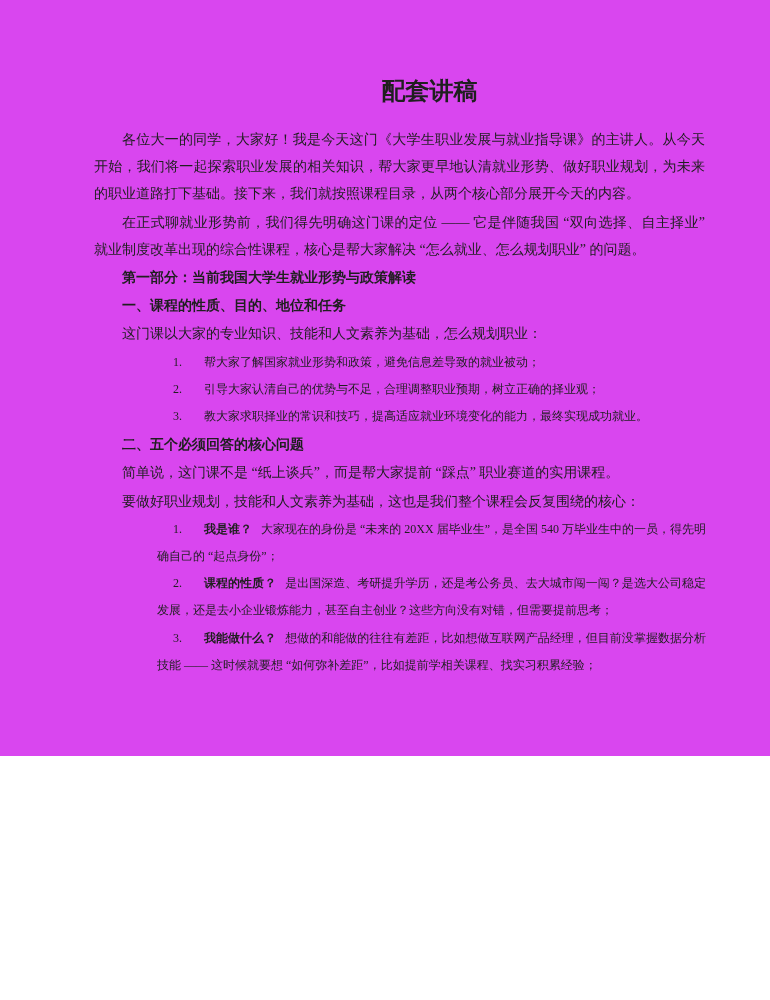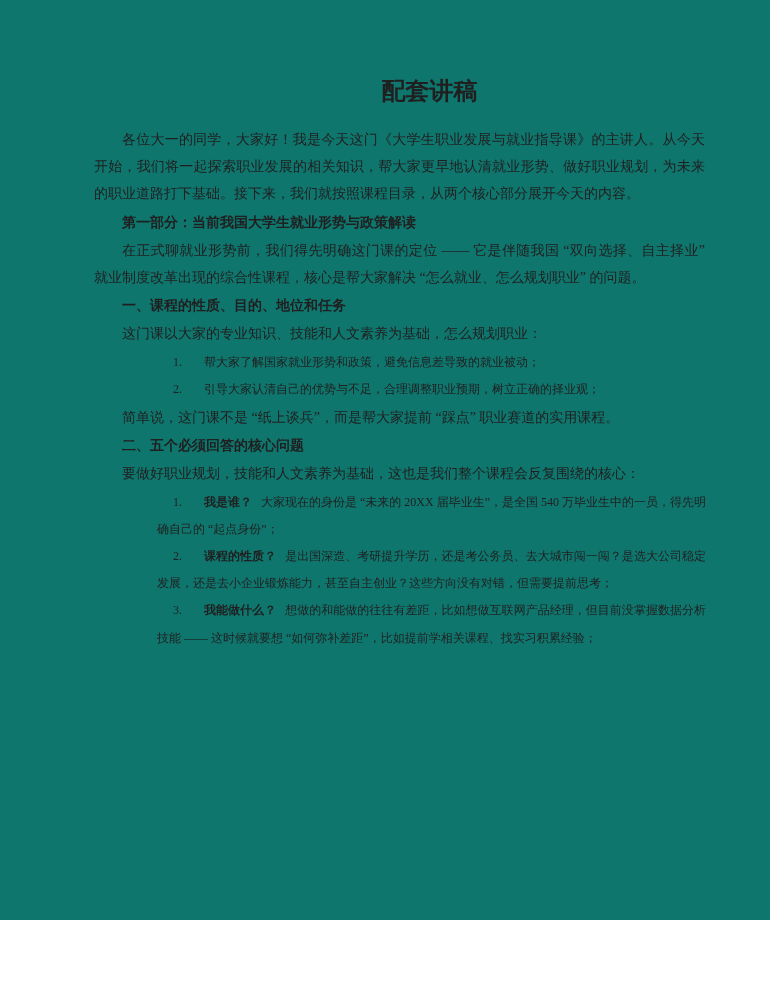--- a/index.html
+++ b/index.html
@@ -1,22 +1,22 @@
 <!DOCTYPE html>
 <html><head>
 <meta charset="utf-8">
 <style>
   html, body { margin: 0; padding: 0; background: #ffffff; }
   .page {
     position: relative;
     width: 770px;
-    height: 920px;
+    height: 756px;
     box-sizing: border-box;
     padding: 74px 64px 0 93px;
-    background: #0f766e;
+    background: #d946ef;
     color: #1f1f1f;
     font-family: "Liberation Serif", "DejaVu Serif", serif;
     overflow: hidden;
   }
   .title {
     margin: 0 0 18px 0;
     font-size: 24px;
     line-height: 34px;
     font-weight: bold;
     text-align: center;
@@ -42,36 +42,37 @@
 </style>
 </head>
 <body>
 
 <div class="page">
 
   <h1 class="title">配套讲稿</h1>
 
   <p class="para">各位大一的同学，大家好！我是今天这门《大学生职业发展与就业指导课》的主讲人。从今天开始，我们将一起探索职业发展的相关知识，帮大家更早地认清就业形势、做好职业规划，为未来的职业道路打下基础。接下来，我们就按照课程目录，从两个核心部分展开今天的内容。</p>
 
+  <p class="para">在正式聊就业形势前，我们得先明确这门课的定位 —— 它是伴随我国 “双向选择、自主择业” 就业制度改革出现的综合性课程，核心是帮大家解决 “怎么就业、怎么规划职业” 的问题。</p>
+
   <p class="para heading">第一部分：当前我国大学生就业形势与政策解读</p>
-
-  <p class="para">在正式聊就业形势前，我们得先明确这门课的定位 —— 它是伴随我国 “双向选择、自主择业” 就业制度改革出现的综合性课程，核心是帮大家解决 “怎么就业、怎么规划职业” 的问题。</p>
 
   <p class="para heading">一、课程的性质、目的、地位和任务</p>
 
   <p class="para">这门课以大家的专业知识、技能和人文素养为基础，怎么规划职业：</p>
 
   <div class="li"><span class="num">1.</span><span>帮大家了解国家就业形势和政策，避免信息差导致的就业被动；</span></div>
 
   <div class="li"><span class="num">2.</span><span>引导大家认清自己的优势与不足，合理调整职业预期，树立正确的择业观；</span></div>
 
+  <div class="li"><span class="num">3.</span><span>教大家求职择业的常识和技巧，提高适应就业环境变化的能力，最终实现成功就业。</span></div>
+
+  <p class="para heading">二、五个必须回答的核心问题</p>
 
   <p class="para">简单说，这门课不是 “纸上谈兵”，而是帮大家提前 “踩点” 职业赛道的实用课程。</p>
-
-  <p class="para heading">二、五个必须回答的核心问题</p>
 
   <p class="para">要做好职业规划，技能和人文素养为基础，这也是我们整个课程会反复围绕的核心：</p>
 
   <div class="li"><span class="num">1.</span><span class="lead">我是谁？</span><span>大家现在的身份是 “未来的 20XX 届毕业生”，是全国 540 万毕业生中的一员，得先明确自己的 “起点身份”；</span></div>
 
   <div class="li"><span class="num">2.</span><span class="lead">课程的性质？</span><span>是出国深造、考研提升学历，还是考公务员、去大城市闯一闯？是选大公司稳定发展，还是去小企业锻炼能力，甚至自主创业？这些方向没有对错，但需要提前思考；</span></div>
 
   <div class="li"><span class="num">3.</span><span class="lead">我能做什么？</span><span>想做的和能做的往往有差距，比如想做互联网产品经理，但目前没掌握数据分析技能 —— 这时候就要想 “如何弥补差距”，比如提前学相关课程、找实习积累经验；</span></div>
 
 </div>

